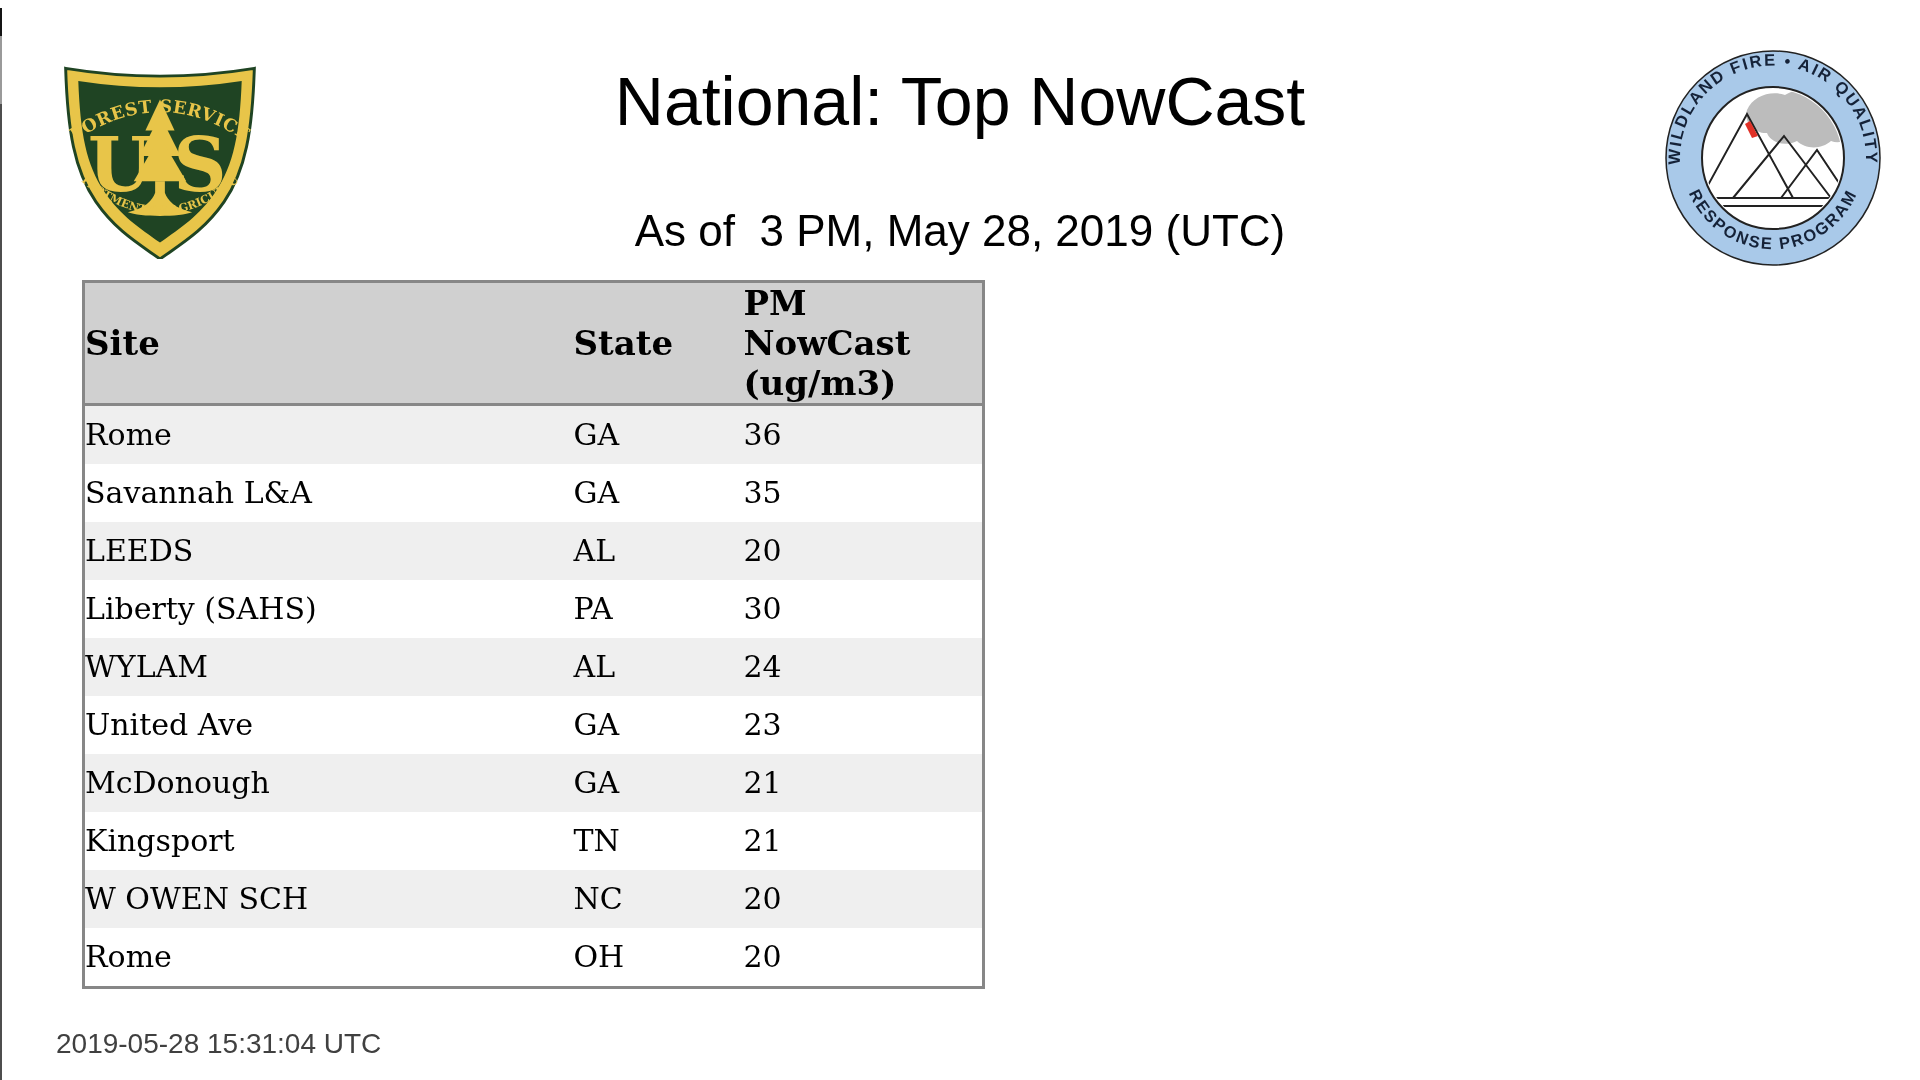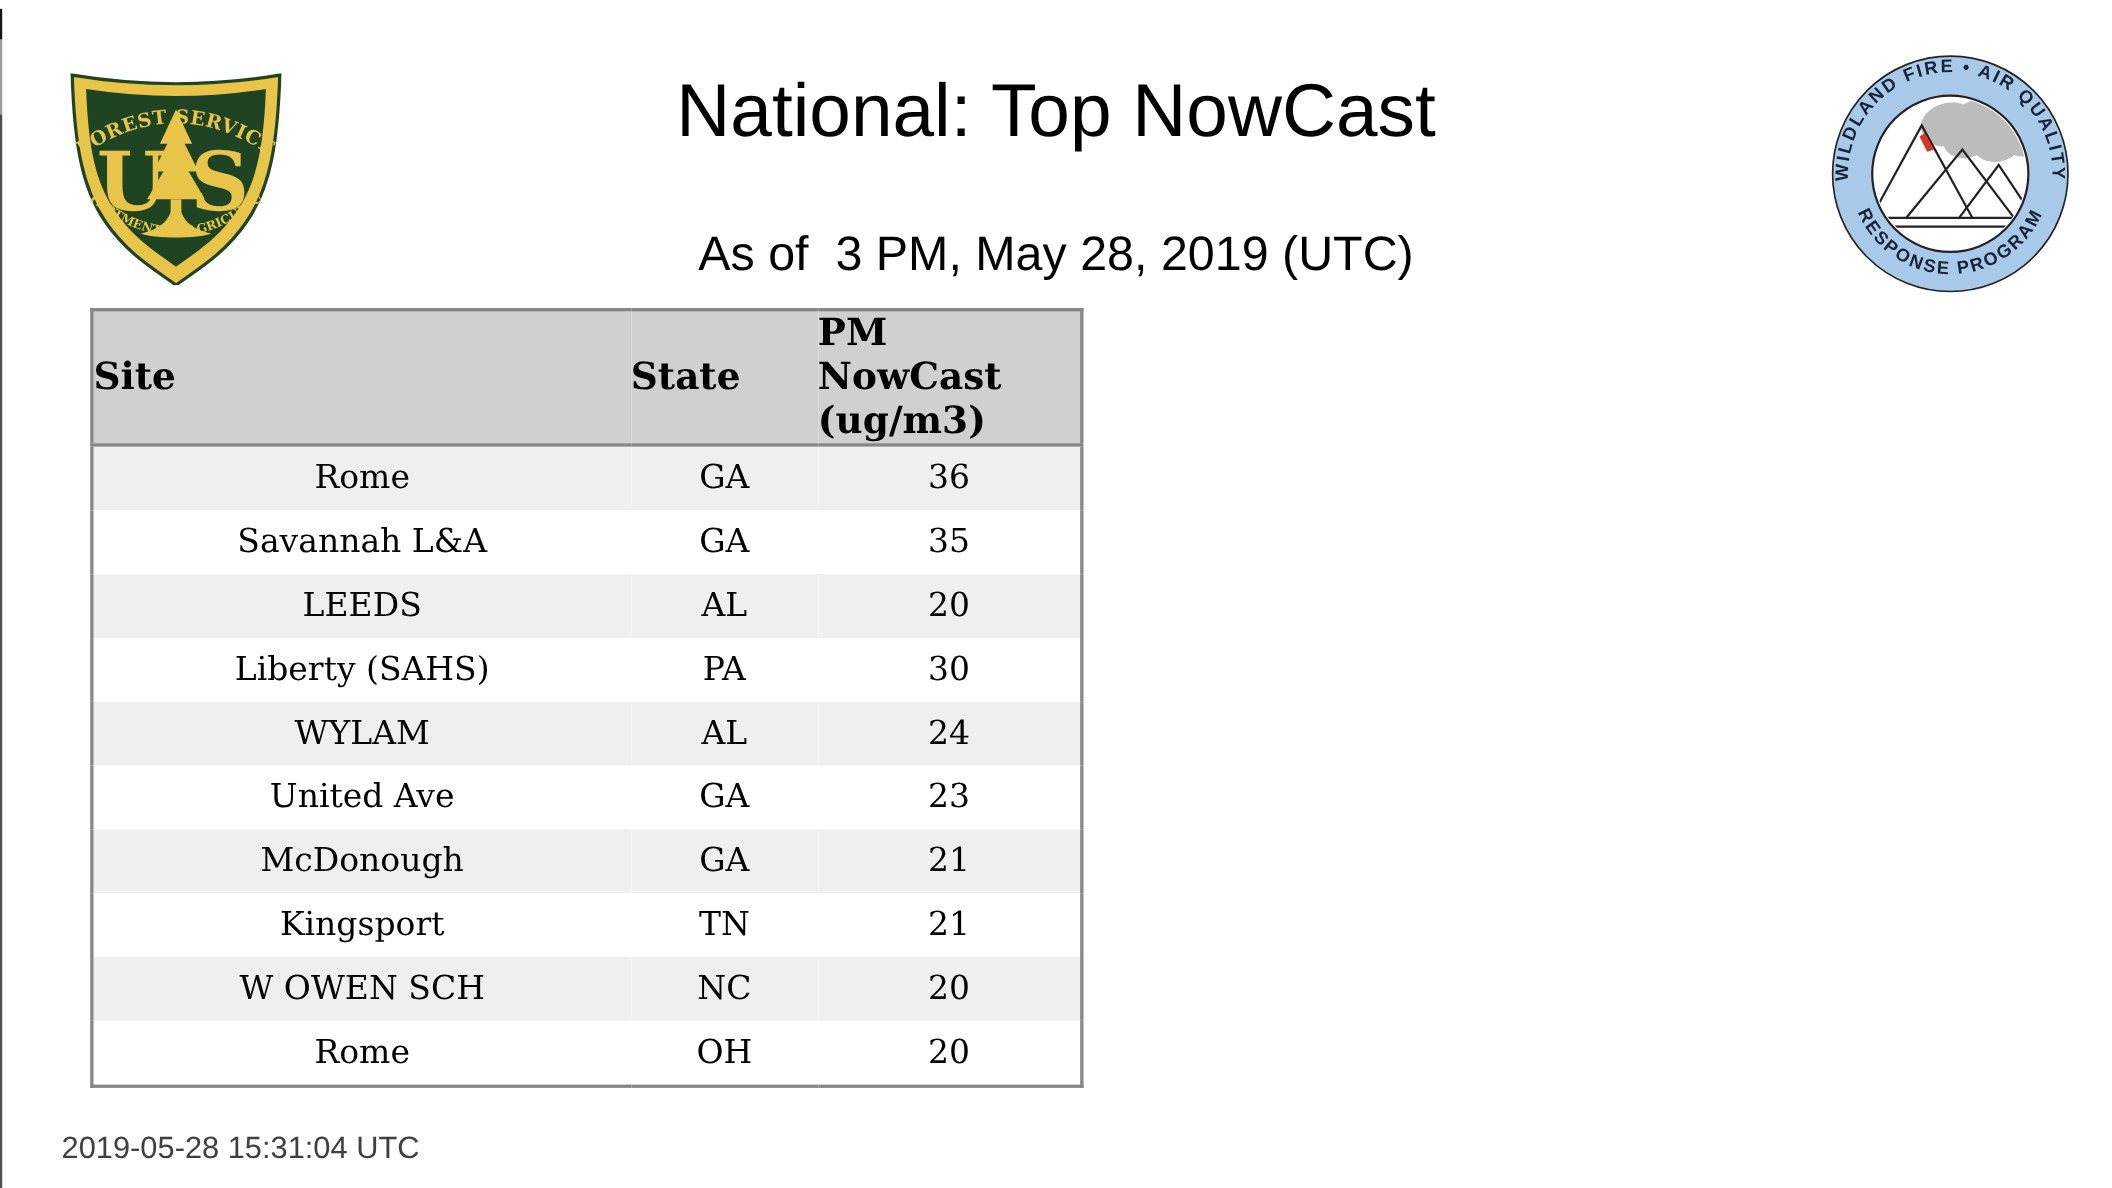--- a/index.html
+++ b/index.html
@@ -38,21 +38,21 @@
   .col-nowcast { width:240px; }
   table.data-table th {
     background:var(--header-bg, #d0d0d0);
     font-size:34px; font-weight:bold; line-height:40px;
     height:120px; text-align:left; vertical-align:middle;
     white-space:pre-line; padding:0;
     border-bottom:3px solid var(--table-border, #878787);
   }
   table.data-table td {
     height:58px; font-size:30px; line-height:1;
-    text-align:center; vertical-align:middle; padding:0;
+    text-align:left; vertical-align:middle; padding:0;
     background:#ffffff;
   }
   table.data-table tbody tr:nth-child(odd) td { background:var(--alt-row-bg, #efefef); }
 
   .timestamp {
     position:absolute; left:56px; top:1028px;
     font-size:28px; color:#404040;
   }
 </style>
 </head>

